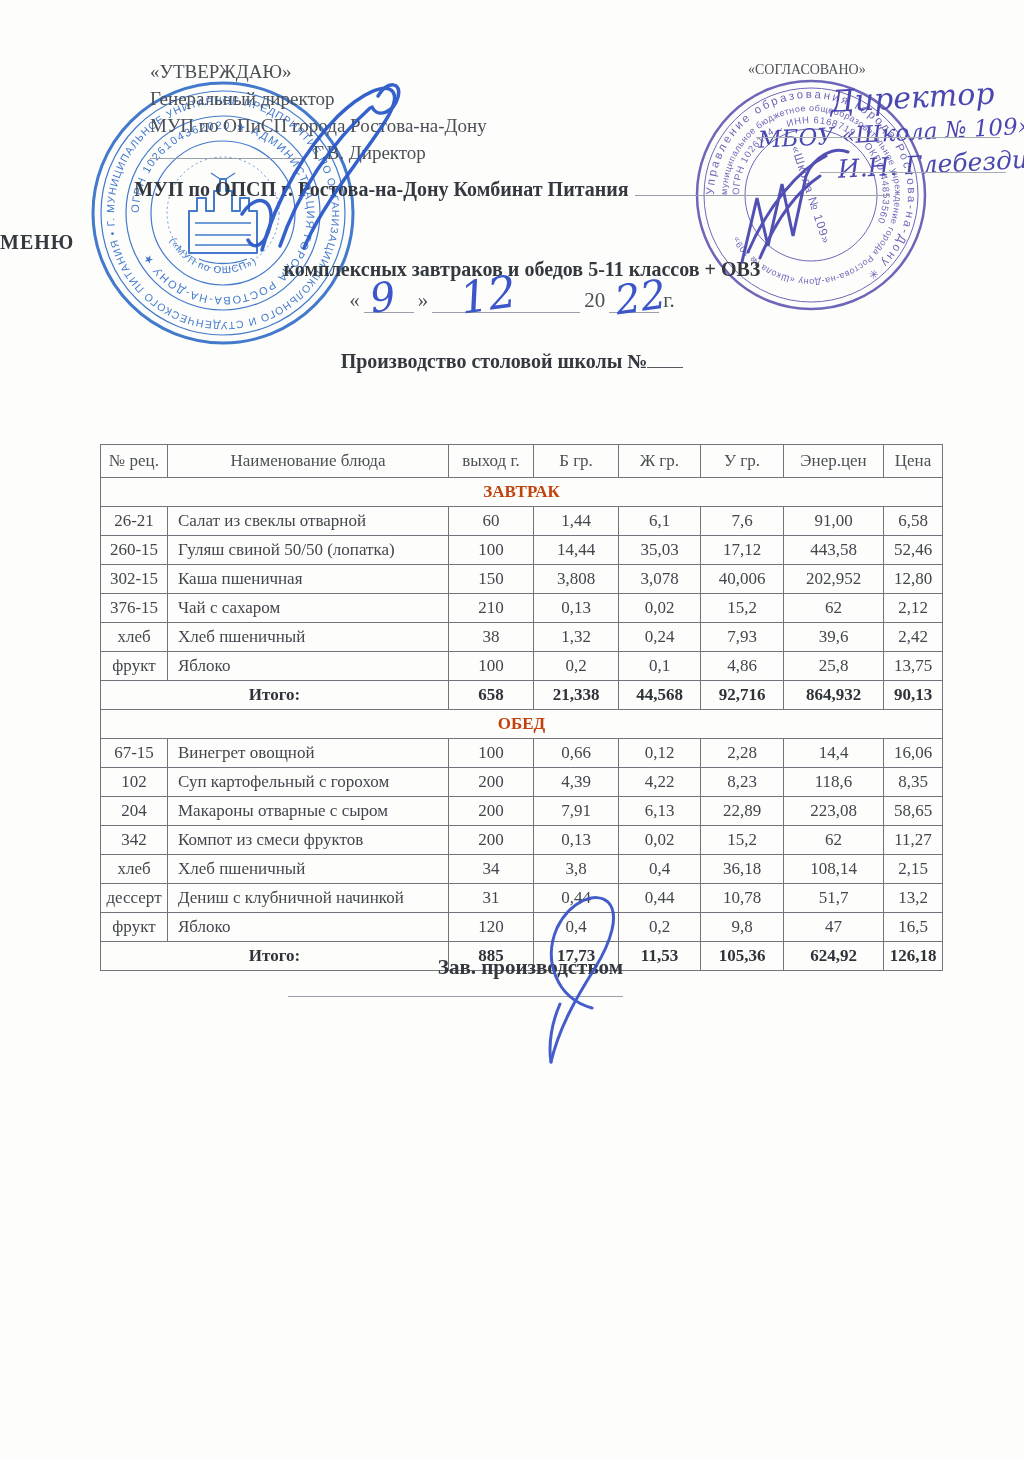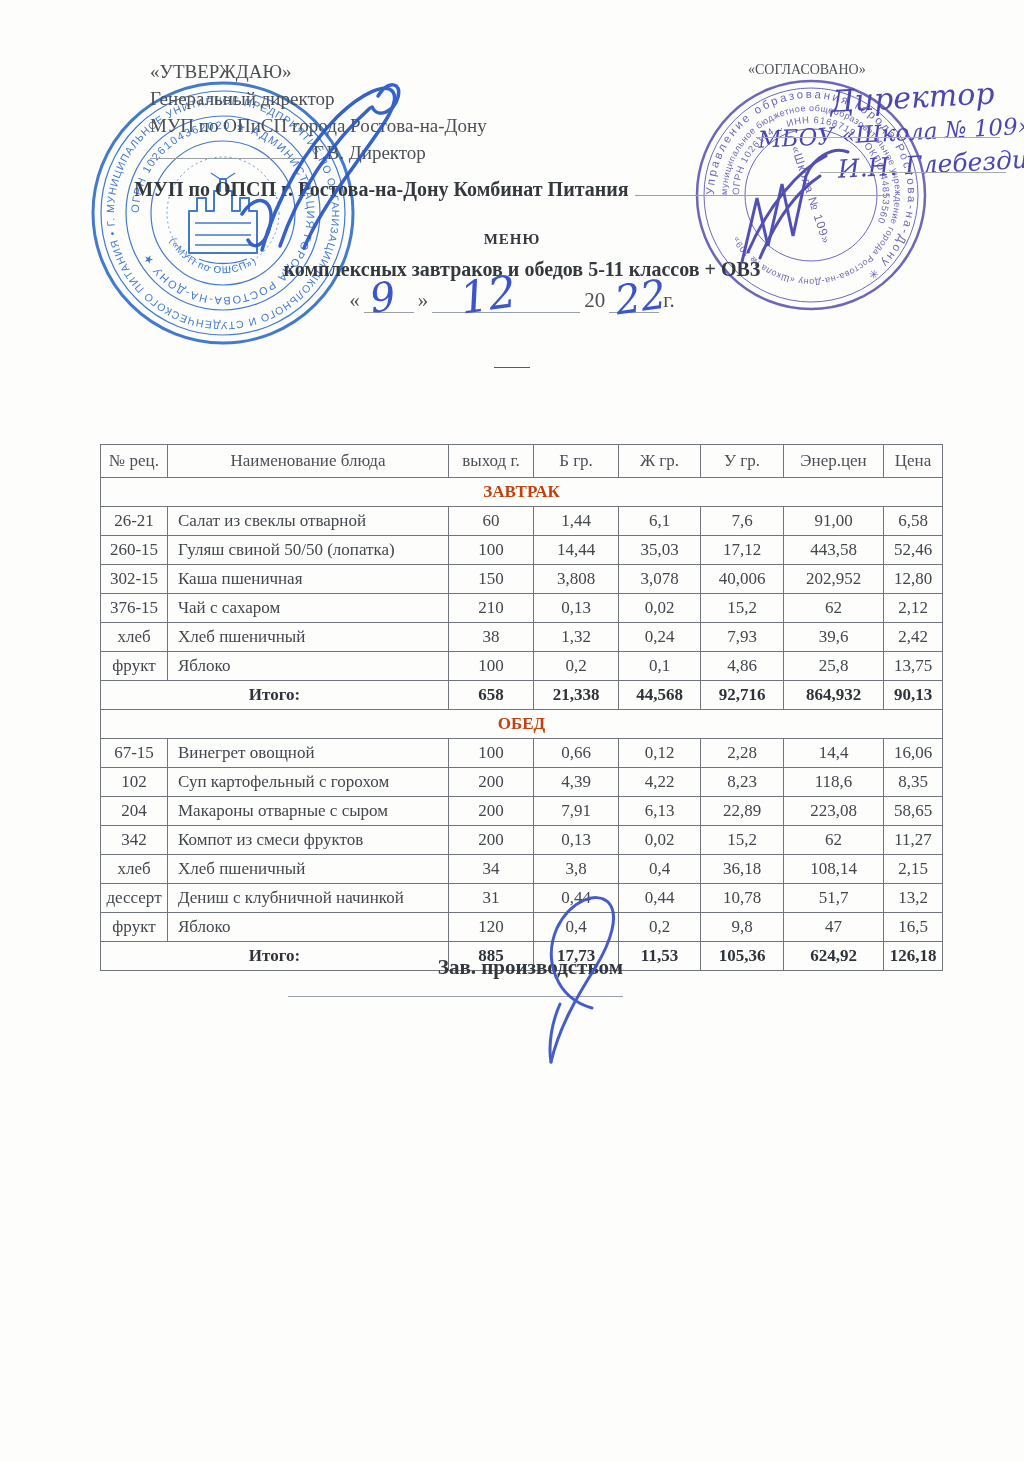--- a/index.html
+++ b/index.html
@@ -8,21 +8,21 @@
     background:#fdfdfb;overflow:hidden;
     font-family:"Liberation Serif","DejaVu Serif",serif;
     color:#42464d;
   }
   
   .approve-block{position:absolute;left:150px;top:58px;font-size:19px;line-height:27px;color:#4b4f56;}
   .approve-block .sig-line{display:inline-block;width:155px;border-bottom:1px solid #9aa0a8;height:16px;margin-right:8px;}
   .agree-label{position:absolute;left:748px;top:62px;width:250px;font-size:14px;color:#4b4f56;}
   .org-line{position:absolute;left:0;top:178px;width:100%;text-align:center;font-weight:bold;font-size:20px;color:#34383f;}
   .org-line .long-line{display:inline-block;width:255px;border-bottom:1px solid #9aa0a8;height:14px;margin-left:6px;}
-  .menu-title{position:absolute;left:0;top:231px;width:100%;text-align:center;font-weight:bold;font-size:15px;letter-spacing:1px;color:#34383f;}
+  .menu-title{position:absolute;left:0;top:231px;width:100%;font-weight:bold;font-size:20px;letter-spacing:1px;color:#34383f;}
   .subtitle{position:absolute;left:0;top:258px;width:100%;text-align:center;font-weight:bold;font-size:20px;color:#34383f;margin-left:10px;}
   .dateline{
     position:absolute;left:0;top:288px;width:100%;
     display:flex;justify-content:center;align-items:flex-end;
     font-size:21px;color:#4b4f56;gap:4px;
   }
   .dline{position:relative;display:inline-block;border-bottom:1px solid #9aa0a8;height:20px;}
   .dline.day{width:50px;} .dline.month{width:148px;} .dline.year{width:50px;}
   .hw-digit{
     position:absolute;bottom:-8px;left:6px;
@@ -163,21 +163,21 @@
       <span class="hw-digit">12</span>
     </span>
     <span>20</span>
     <span class="dline year">
       <span class="hw-digit">22</span>
     </span>
     <span>г.</span>
   </div>
 
   <div class="production-line">
-    <span class="short-line"></span>
+    <span>Производство столовой школы №</span><span class="short-line"></span>
   </div>
 
   <table class="menu">
     <colgroup>
       <col style="width:67px">
         <col style="width:281px">
         <col style="width:85px">
         <col style="width:85px">
       <col style="width:82px">
         <col style="width:83px">

